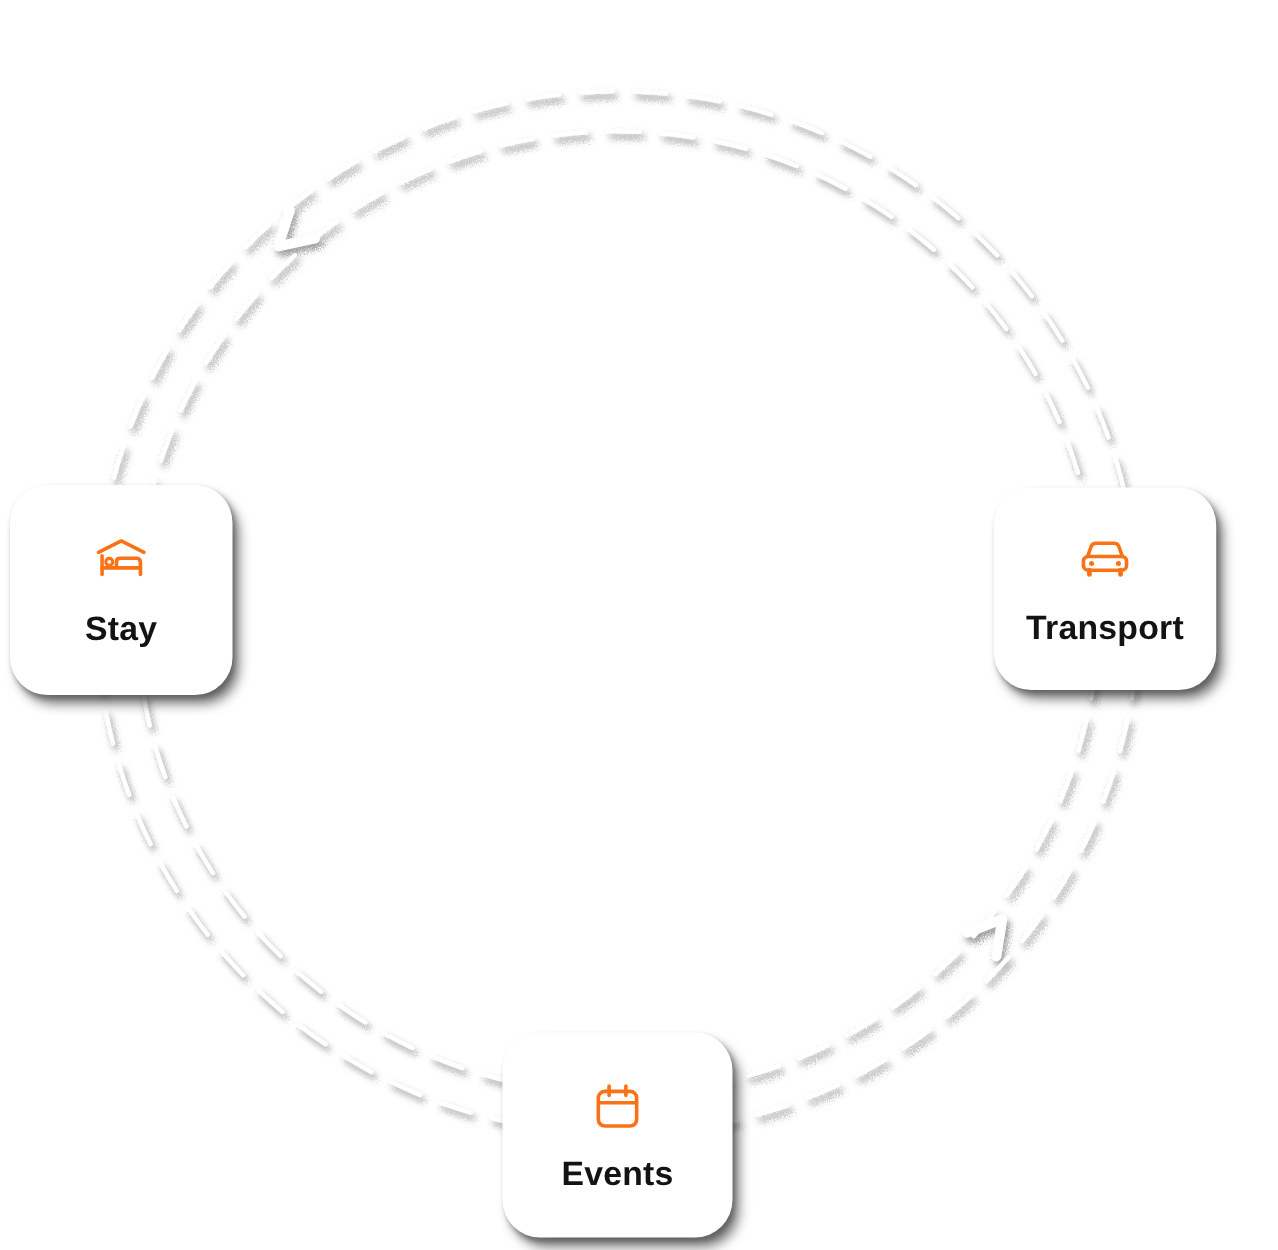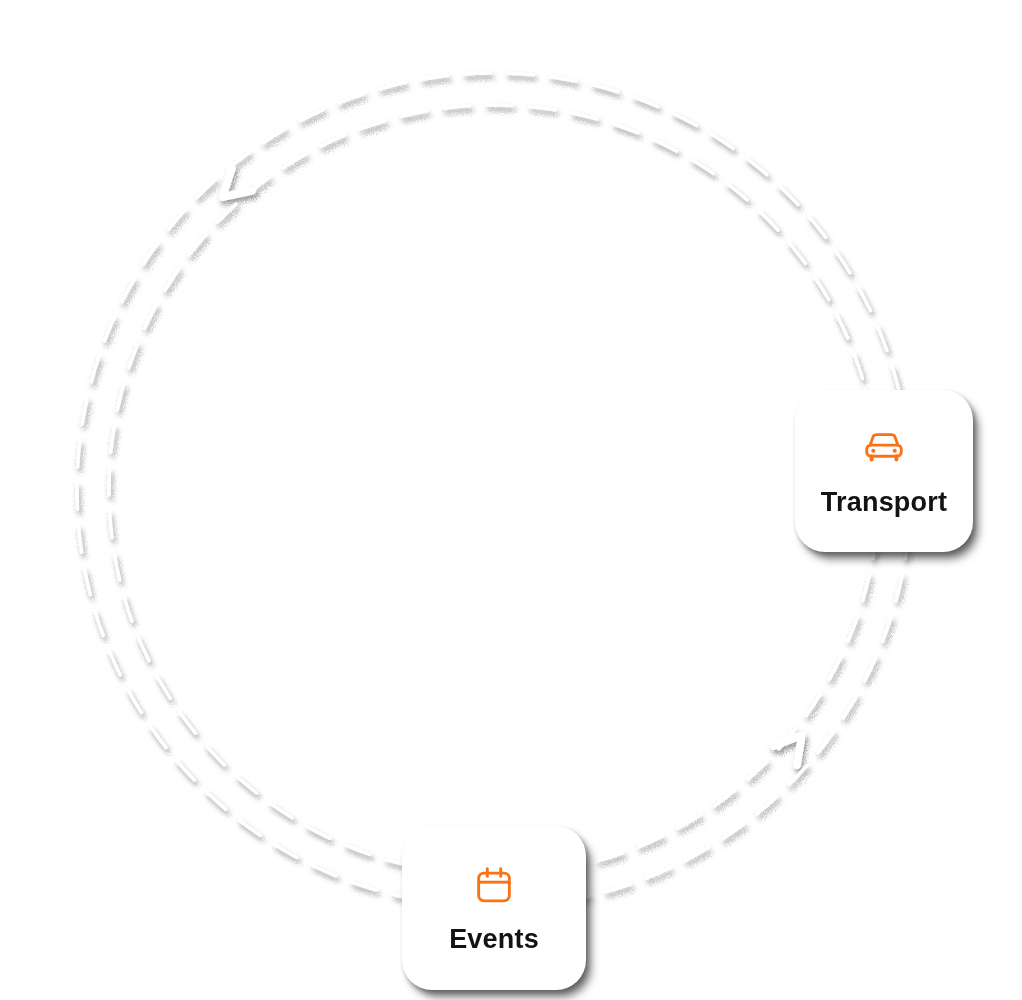--- a/index.html
+++ b/index.html
@@ -108,14 +108,27 @@
       <svg width="46" height="46" viewBox="0 0 48 48" xmlns="http://www.w3.org/2000/svg">
         <rect x="8" y="10.5" width="32" height="29" rx="5.5" fill="none" stroke="#F97316" stroke-width="3"></rect>
         <path d="M17 6 V14" stroke="#F97316" stroke-width="3" stroke-linecap="round"></path>
         <path d="M31 6 V14" stroke="#F97316" stroke-width="3" stroke-linecap="round"></path>
         <path d="M8 20 H40" stroke="#F97316" stroke-width="3"></path>
       </svg>
     </span>
     <div class="node-label">Events</div>
   </div>
 
+  <div class="node-card card-stay">
+    <span class="icon-wrap">
+      <svg width="46" height="46" viewBox="0 0 48 48" xmlns="http://www.w3.org/2000/svg">
+        <path d="M5 15.5 L24 6 L43 15.5" fill="none" stroke="#F97316" stroke-width="3" stroke-linecap="round" stroke-linejoin="round"></path>
+        <path d="M8 34 V18.5" stroke="#F97316" stroke-width="3" stroke-linecap="round"></path>
+        <circle cx="14" cy="23.5" r="2.9" fill="none" stroke="#F97316" stroke-width="2.6"></circle>
+        <path d="M20 28.5 V23.5 Q20 20.5 23 20.5 H36.5 Q40 20.5 40 24 V28.5" fill="none" stroke="#F97316" stroke-width="3" stroke-linejoin="round"></path>
+        <path d="M8 28.5 H40" stroke="#F97316" stroke-width="3" stroke-linecap="round"></path>
+        <path d="M40 34 V28.5" stroke="#F97316" stroke-width="3" stroke-linecap="round"></path>
+      </svg>
+    </span>
+    <div class="node-label">Stay</div>
+  </div>
 
 </div>
 
 </body></html>

